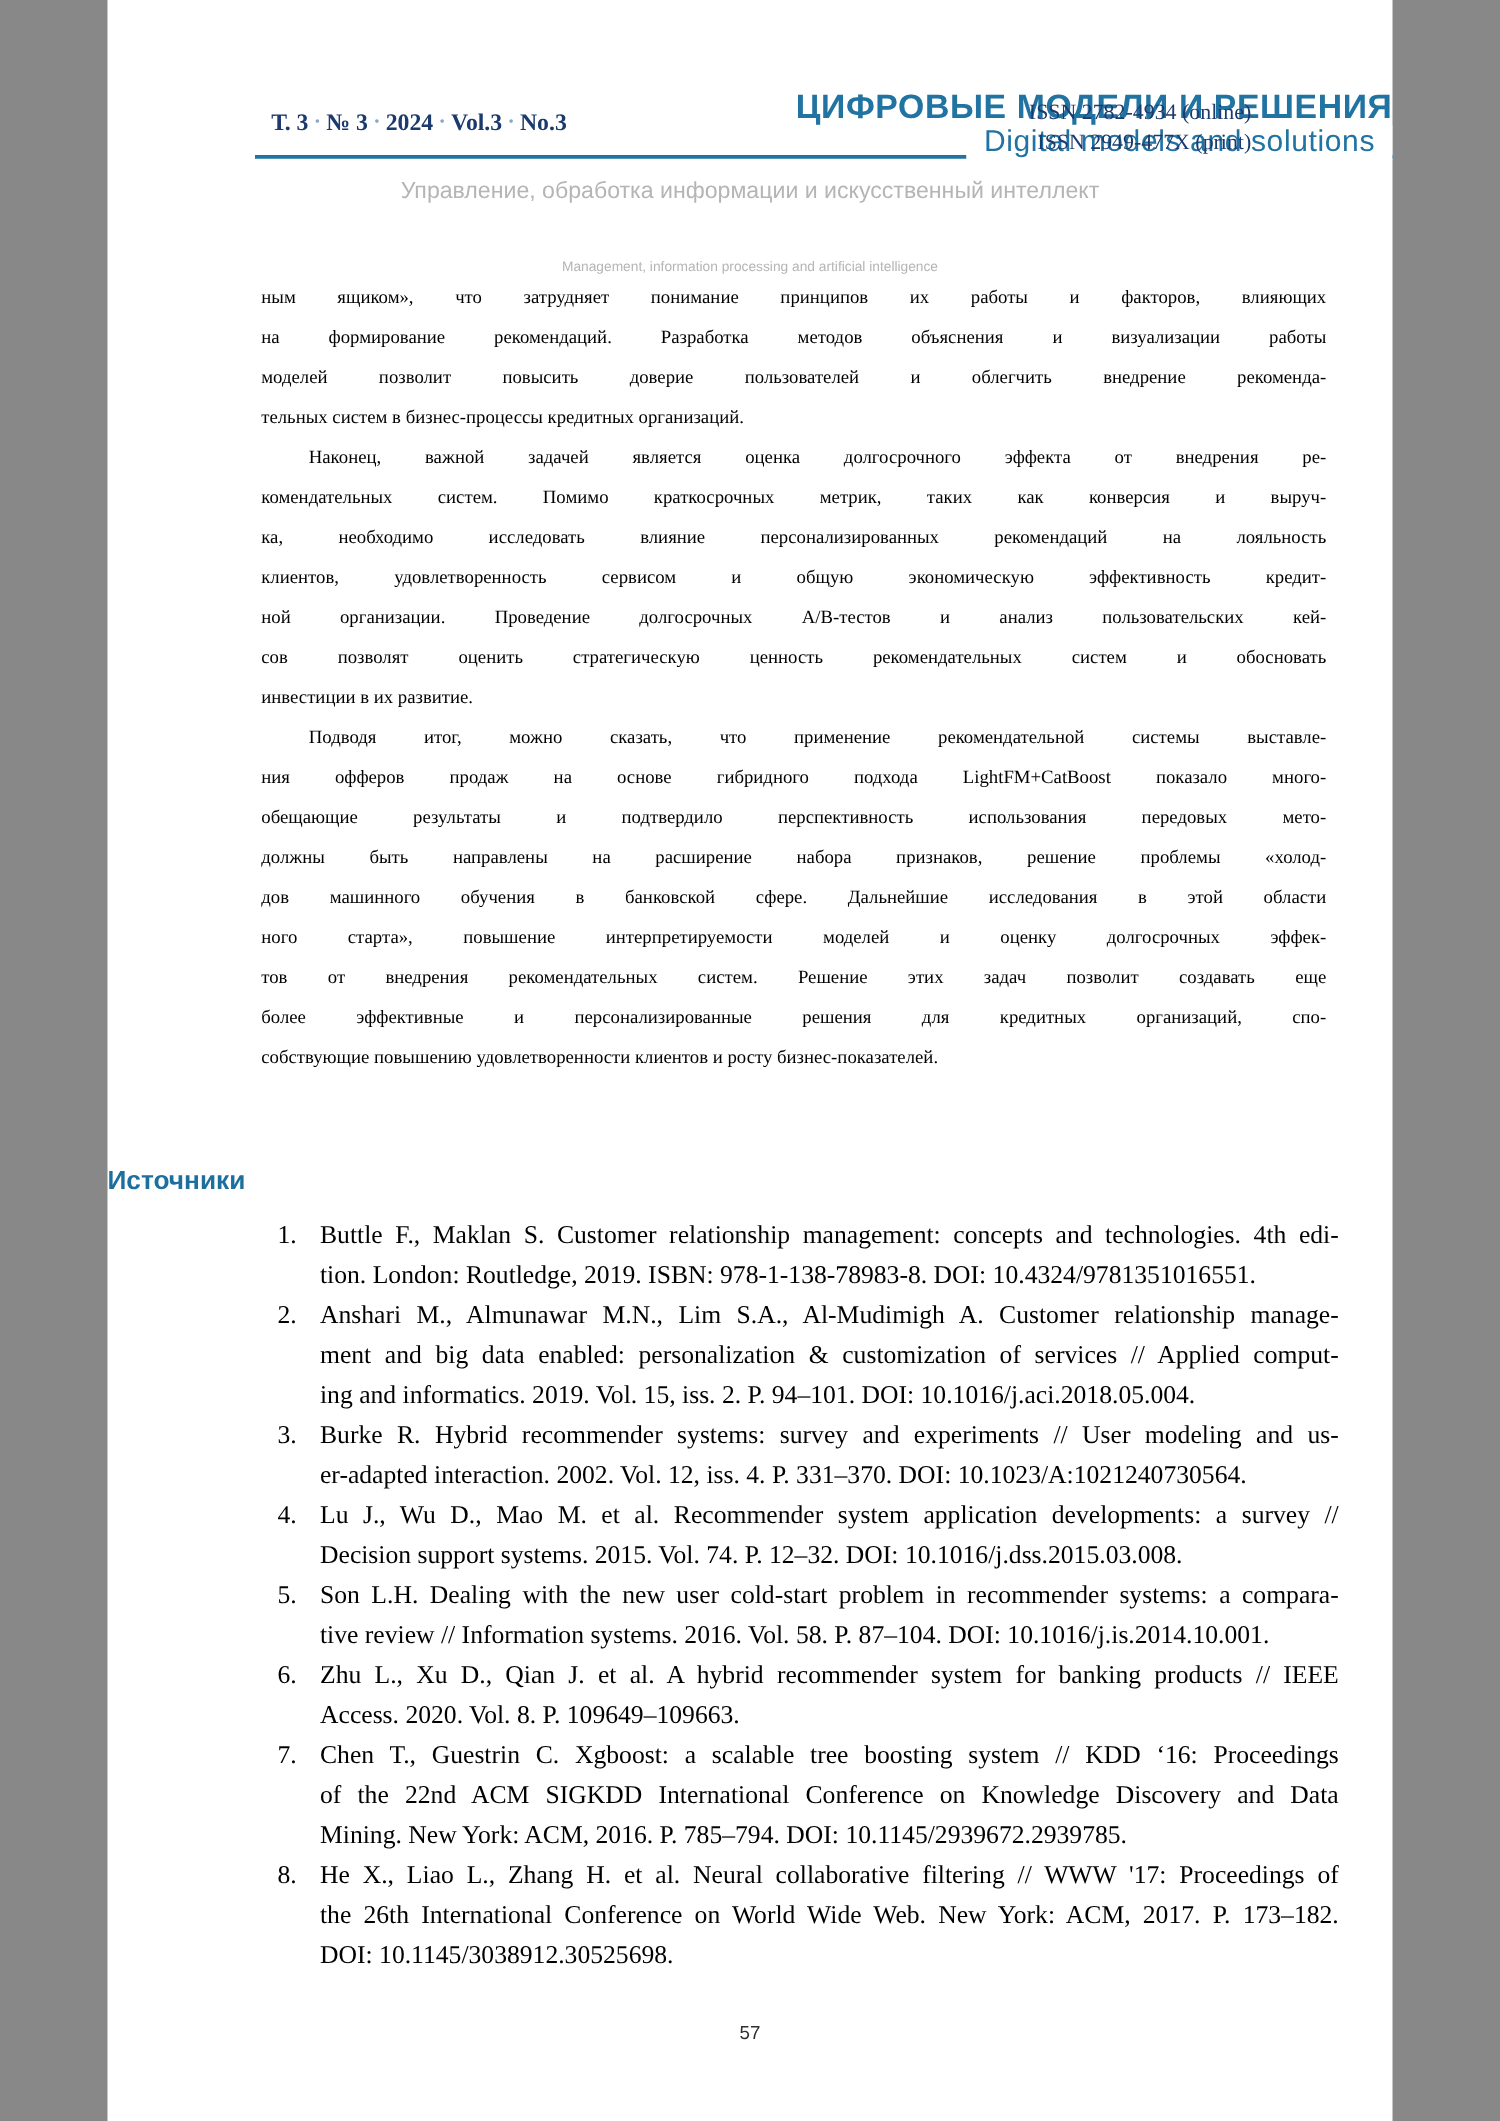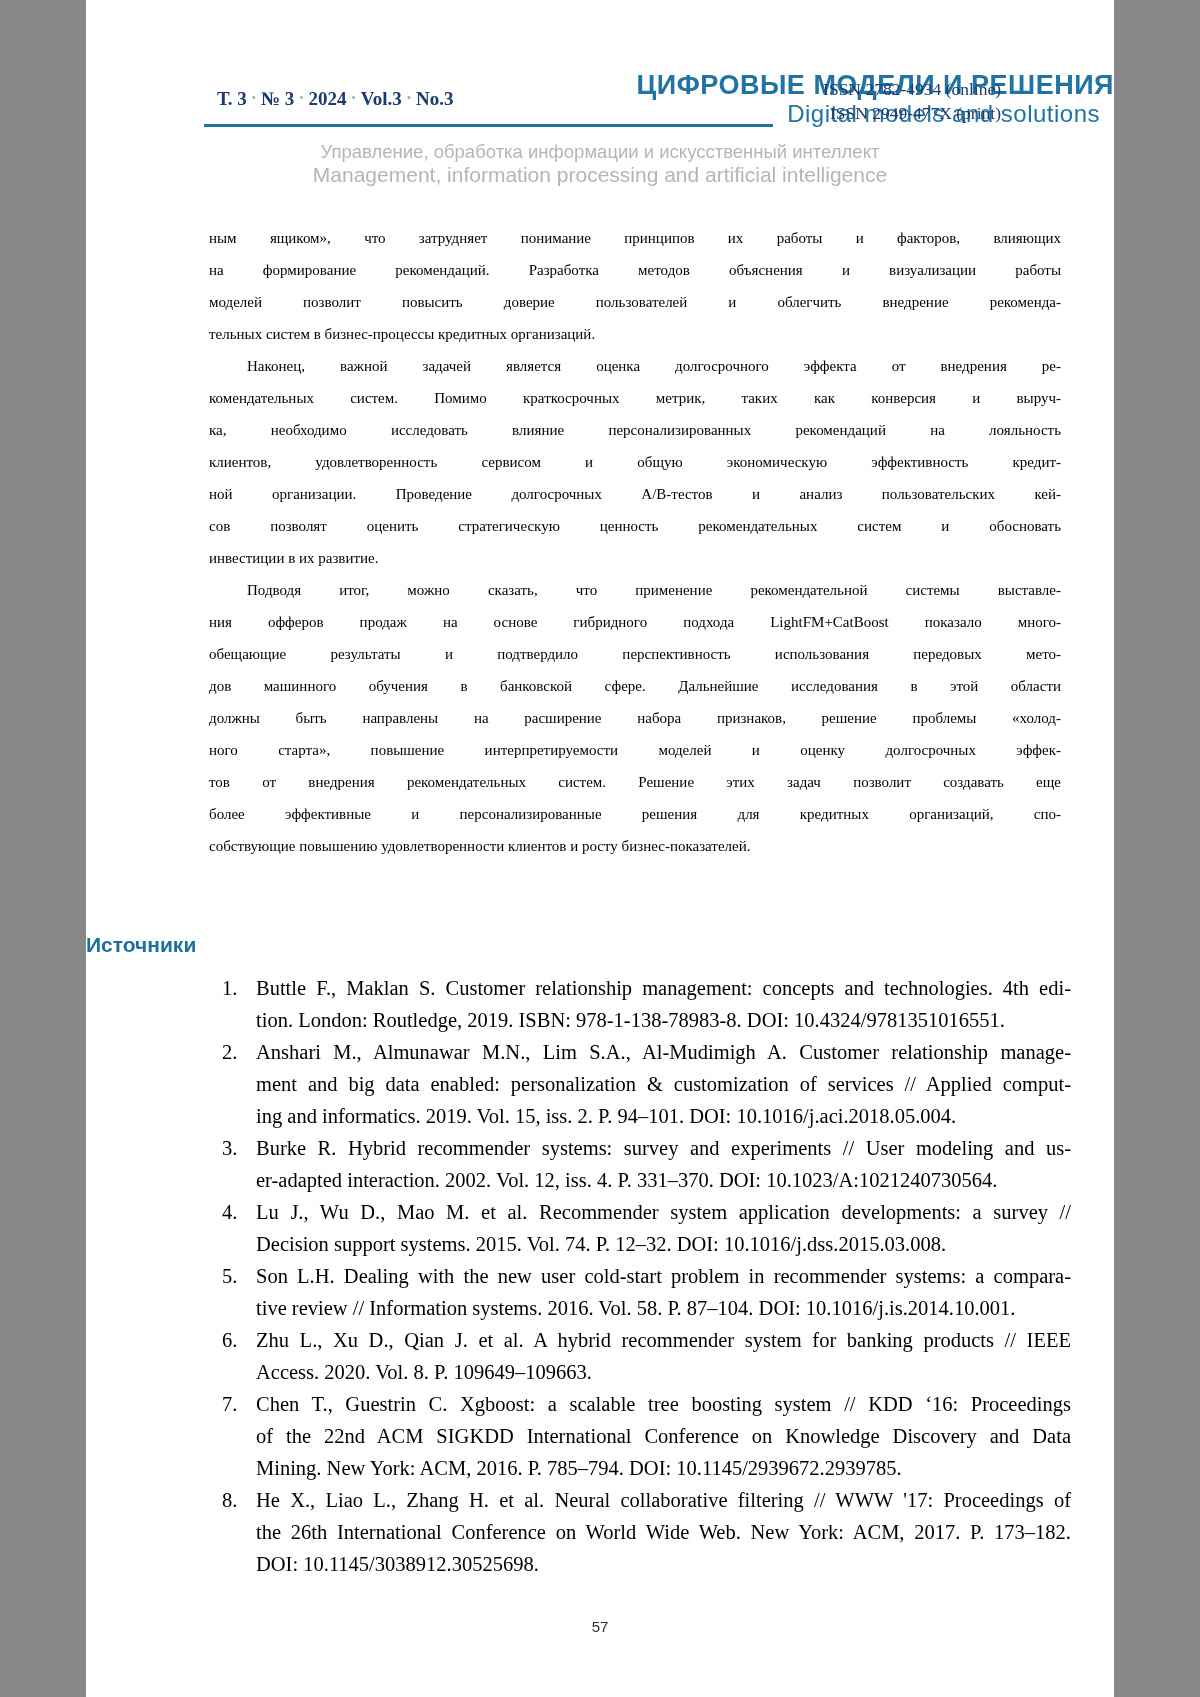--- a/index.html
+++ b/index.html
@@ -33,21 +33,21 @@
     font-family:"Liberation Serif", serif;font-size:17.5px;color:#1c3a6e;line-height:24px;
     white-space:nowrap;
   }
   .issn-code{font-weight:normal;}
   .issn-label{font-weight:normal;}
   .section-sub{
     position:absolute;top:140px;left:0;width:100%;text-align:center;
     font-family:"Liberation Sans", sans-serif;color:#b5b5b5;z-index:2;
   }
   .ss-ru{font-size:18.5px;line-height:23px;}
-  .ss-en{font-size:21px;line-height:23px;}
+  .ss-en{font-size:11px;line-height:23px;margin-top:40px;}
   
   .body-text{
     position:absolute;top:222px;left:123px;width:852px;
     font-size:15px;line-height:32px;color:#000;
   }
   .line{text-align:justify;text-align-last:justify;}
   .line.last{text-align-last:left;}
   .line.indent{text-indent:38px;}
   
   .sources-heading{
@@ -97,22 +97,22 @@
       <div class="line indent">Наконец, важной задачей является оценка долгосрочного эффекта от внедрения ре-</div>
       <div class="line">комендательных систем. Помимо краткосрочных метрик, таких как конверсия и выруч-</div>
       <div class="line">ка, необходимо исследовать влияние персонализированных рекомендаций на лояльность</div>
       <div class="line">клиентов, удовлетворенность сервисом и общую экономическую эффективность кредит-</div>
       <div class="line">ной организации. Проведение долгосрочных А/В-тестов и анализ пользовательских кей-</div>
       <div class="line">сов позволят оценить стратегическую ценность рекомендательных систем и обосновать</div>
       <div class="line last">инвестиции в их развитие.</div>
       <div class="line indent">Подводя итог, можно сказать, что применение рекомендательной системы выставле-</div>
       <div class="line">ния офферов продаж на основе гибридного подхода LightFM+CatBoost показало много-</div>
       <div class="line">обещающие результаты и подтвердило перспективность использования передовых мето-</div>
+      <div class="line">должны быть направлены на расширение набора признаков, решение проблемы «холод-</div>
       <div class="line">дов машинного обучения в банковской сфере. Дальнейшие исследования в этой области</div>
-      <div class="line">должны быть направлены на расширение набора признаков, решение проблемы «холод-</div>
       <div class="line">ного старта», повышение интерпретируемости моделей и оценку долгосрочных эффек-</div>
       <div class="line">тов от внедрения рекомендательных систем. Решение этих задач позволит создавать еще</div>
       <div class="line">более эффективные и персонализированные решения для кредитных организаций, спо-</div>
       <div class="line last">собствующие повышению удовлетворенности клиентов и росту бизнес-показателей.</div>
     </main>
 
   <h2 class="sources-heading">Источники</h2>
 
   <ol class="references" id="references">
       <li class="ref">

